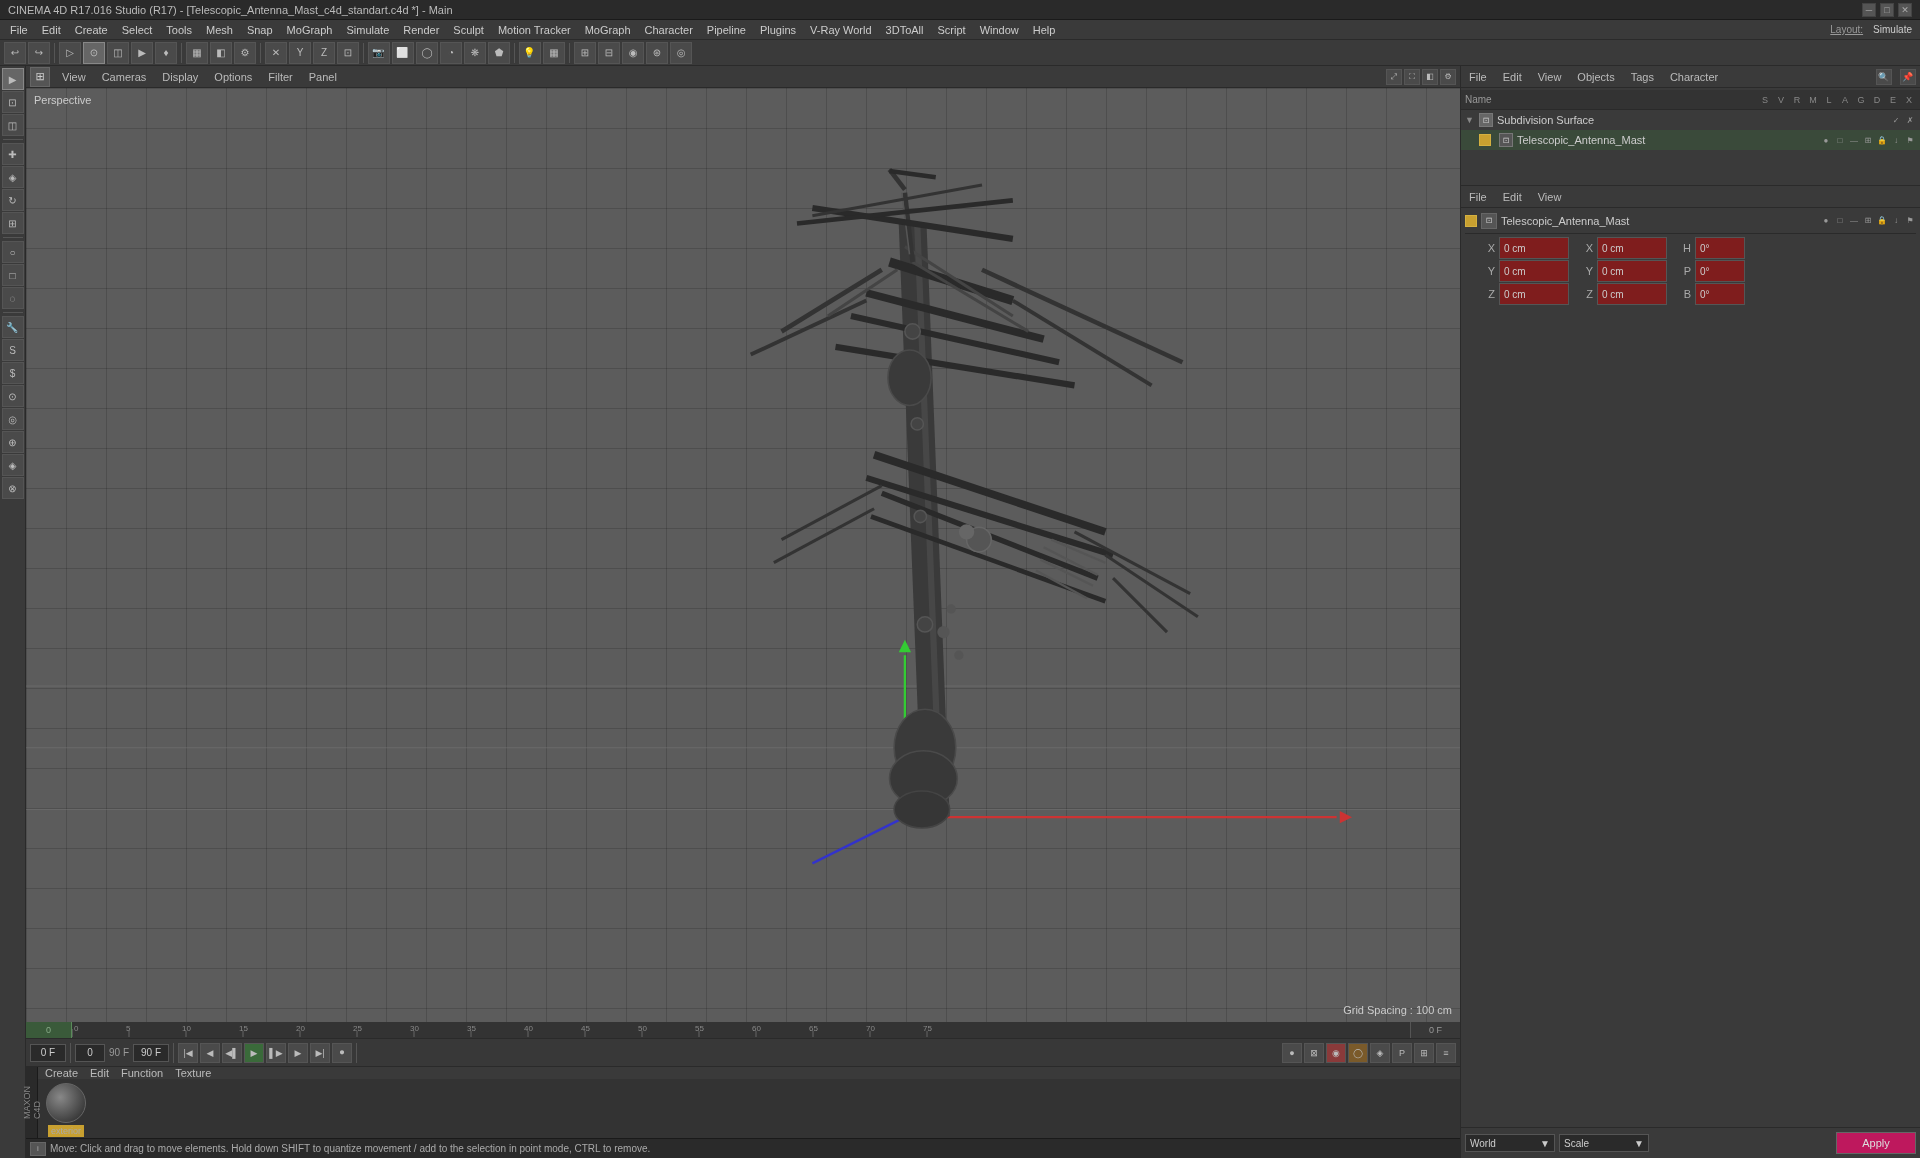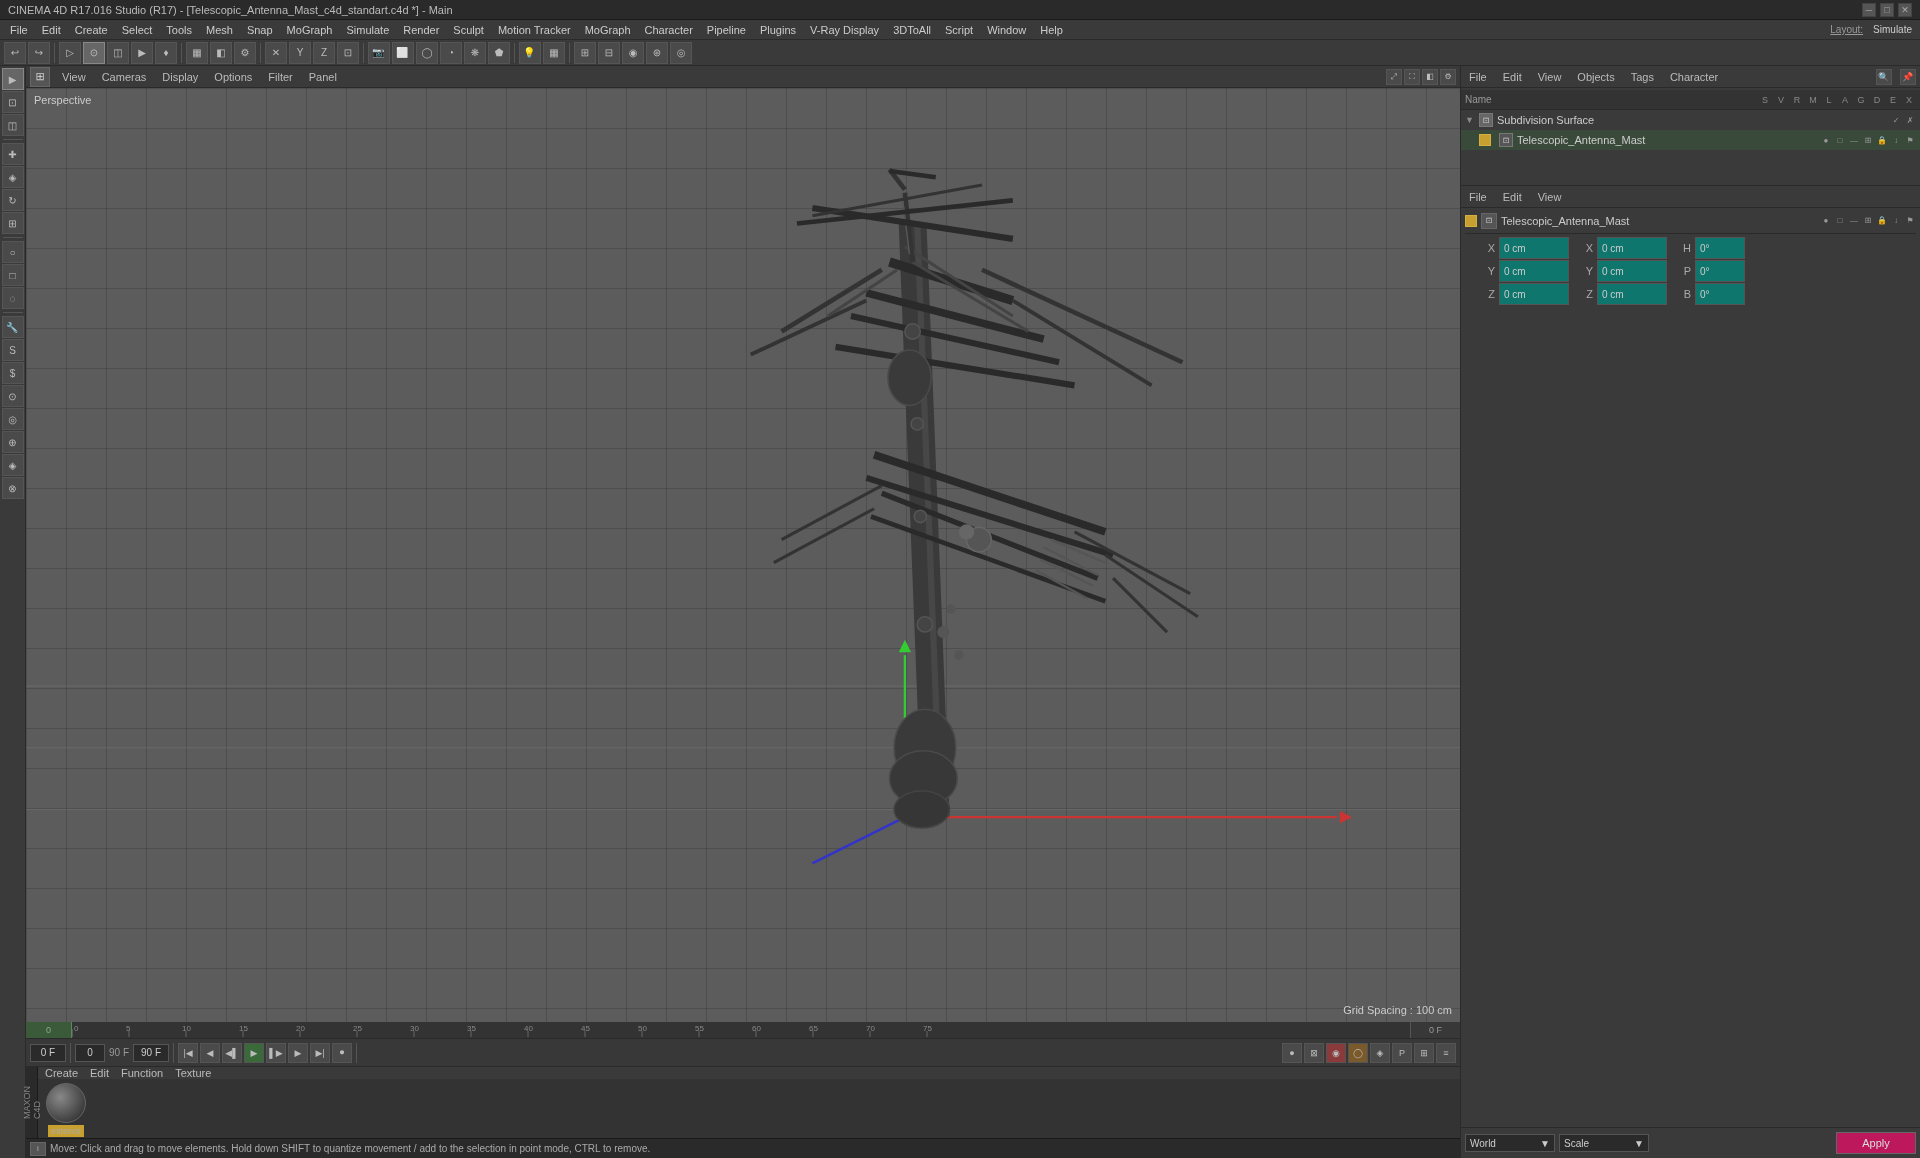--- a/index.html
+++ b/index.html
@@ -337,21 +337,21 @@
     }
     .am-label {
       width: 30px;
       font-size: 11px;
       color: #aaa;
       text-align: right;
     }
     .am-input {
       width: 70px;
       height: 22px;
-      background: #0f766e;
+      background: #7f1d1d;
       border: 1px solid #555;
       color: #ccc;
       font-size: 10px;
       padding: 0 4px;
     }
 
     #am-footer {
       display: flex;
       align-items: center;
       justify-content: flex-end;
@@ -462,21 +462,21 @@
   <div class="menu-item">Snap</div>
   <div class="menu-item">MoGraph</div>
   <div class="menu-item">Simulate</div>
   <div class="menu-item">Render</div>
   <div class="menu-item">Sculpt</div>
   <div class="menu-item">Motion Tracker</div>
   <div class="menu-item">MoGraph</div>
   <div class="menu-item">Character</div>
   <div class="menu-item">Pipeline</div>
   <div class="menu-item">Plugins</div>
-  <div class="menu-item">V-Ray Display</div>
+  <div class="menu-item">V-Ray World</div>
   <div class="menu-item">3DToAll</div>
   <div class="menu-item">Script</div>
   <div class="menu-item">Window</div>
   <div class="menu-item">Help</div>
   <div style="flex:1"></div>
   <span style="font-size:10px;color:#999;padding:0 4px;text-decoration:underline;">Layout:</span>
   <span style="font-size:10px;color:#ccc;padding:0 4px;">Simulate</span>
 </div>
 
 <div id="main-layout">

